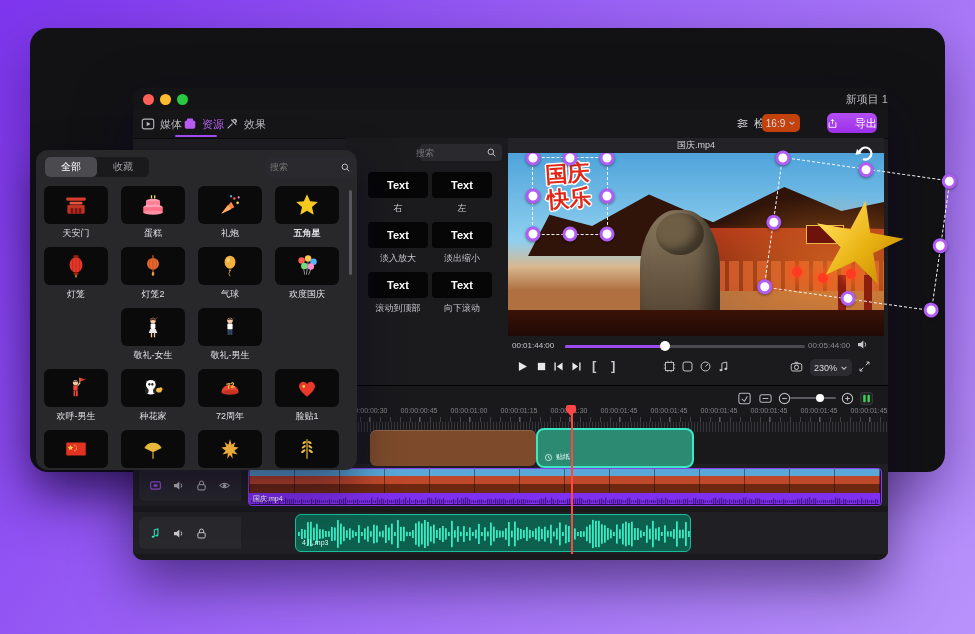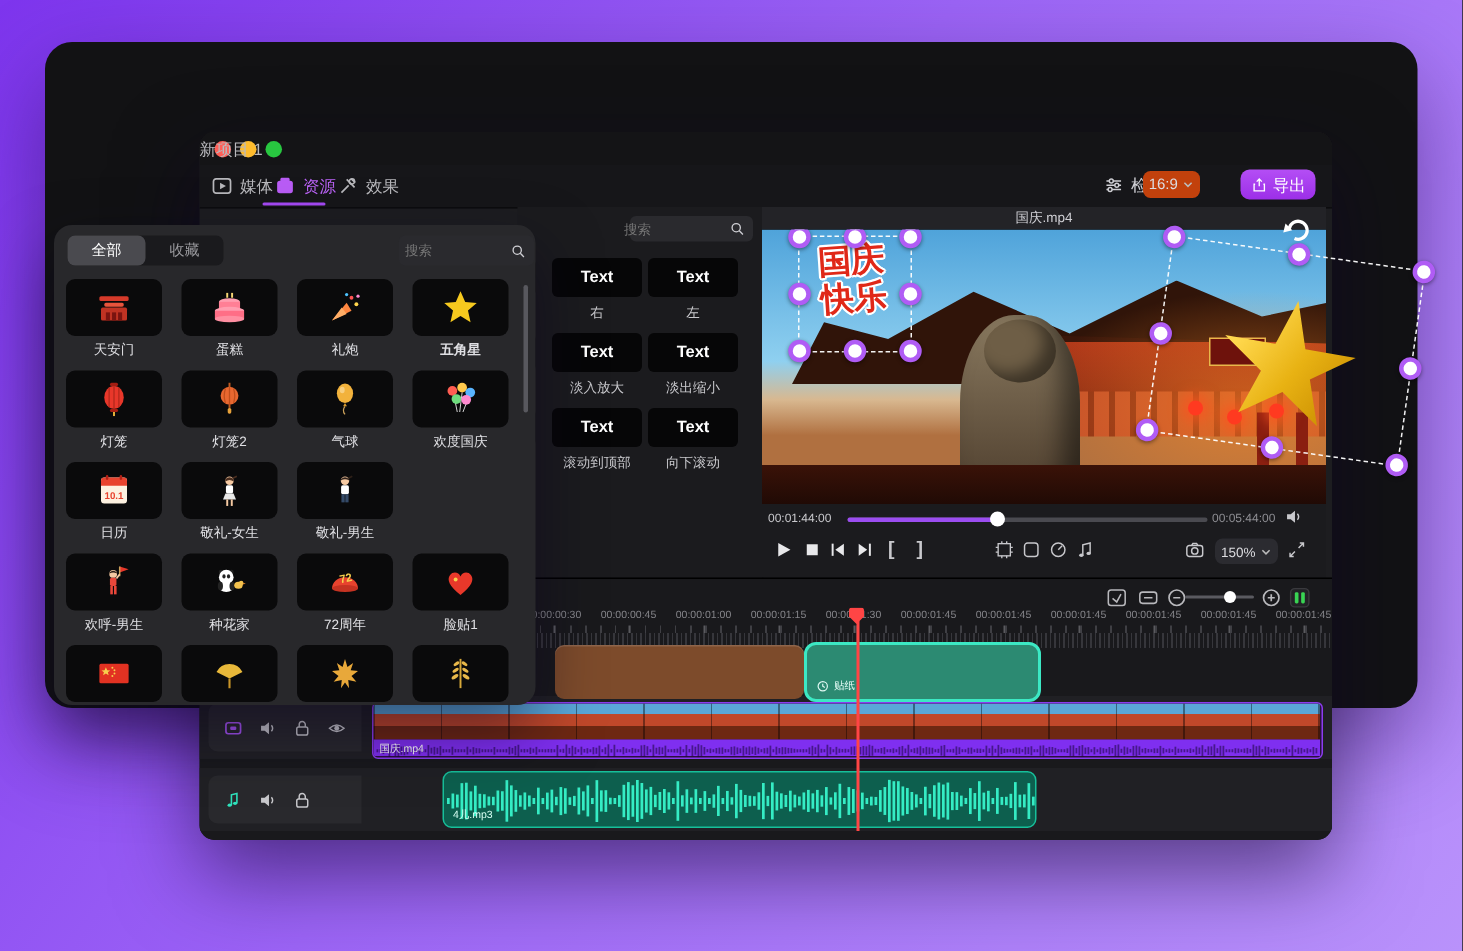--- a/index.html
+++ b/index.html
@@ -9,31 +9,31 @@
   .abs{position:absolute;}
   
   .backwin{left:30px;top:28px;width:915px;height:444px;background:#121214;border-radius:18px;
            box-shadow:0 24px 60px rgba(30,5,70,.45);}
   
   .window{left:133px;top:88px;width:755px;height:472px;background:#1d1d20;border-radius:10px;
           overflow:hidden;box-shadow:0 22px 55px rgba(15,0,40,.55);}
   .titlebar{left:0;top:0;width:755px;height:22px;background:#141416;}
   .tl{width:11px;height:11px;border-radius:50%;top:6px;}
   .tl.red{left:10px;background:#ff5f57;} .tl.yel{left:27px;background:#febc2e;} .tl.grn{left:44px;background:#28c840;}
-  .win-title{left:0;right:0;top:4px;text-align:left;font-size:11px;color:#b9b9bd;}
+  .win-title{left:0;right:0;top:4px;text-align:right;font-size:11px;color:#b9b9bd;}
   .toolbar{left:0;top:22px;width:755px;height:28px;background:#161619;border-bottom:1px solid #0c0c0e;}
   .tab{top:5px;height:18px;display:flex;align-items:center;gap:5px;font-size:11px;color:#b8b8bc;}
   .tab svg{width:14px;height:14px;}
   .tab.active{color:#bb63f7;}
   .tab-underline{left:42px;top:25px;width:42px;height:2px;background:#a549f5;border-radius:2px;}
   .insp{top:6px;display:flex;align-items:center;gap:5px;font-size:11px;color:#cfcfd4;}
   .ratio-box{left:629px;top:4px;width:38px;height:18px;background:#c2410c;border-radius:5px;display:flex;
              align-items:center;justify-content:center;gap:3px;font-size:10px;color:#dcdce0;}
   .export-btn{left:694px;top:3px;width:50px;height:20px;background:linear-gradient(180deg,#b44ef5,#9c2fe8);
-              border-radius:6px;display:flex;align-items:center;justify-content:center;gap:4px;
+              border-radius:6px;display:flex;align-items:center;justify-content:space-between;gap:4px;
               font-size:11px;color:#fff;}
   .export-btn svg{width:11px;height:11px;}
   
   .text-panel{left:212px;top:50px;width:163px;height:247px;background:#1b1b1e;border-right:1px solid #000;}
   .search-box{display:flex;align-items:center;justify-content:flex-end;gap:18px;background:#2a2a2e;
               border-radius:4px;padding:0 5px;}
   .search-box input{background:transparent;border:none;outline:none;width:50px;font-size:9px;color:#cfcfd4;
                     font-family:inherit;}
   .search-box svg{width:11px;height:11px;flex:none;}
   .ttile{background:#060607;border-radius:4px;display:flex;align-items:center;justify-content:center;
@@ -330,21 +330,21 @@
         </div>
 
       <div class="abs ticon" style="left:282px;top:222px;">
           <svg viewBox="0 0 16 16">
             <rect x="1.5" y="4.5" width="13" height="9" rx="2" fill="none" stroke="#c8c8cc" stroke-width="1.2"></rect>
             <path d="M5.5 4.5 L6.5 2.8 H9.5 L10.5 4.5" fill="none" stroke="#c8c8cc" stroke-width="1.2"></path>
             <circle cx="8" cy="9" r="2.6" fill="none" stroke="#c8c8cc" stroke-width="1.2"></circle>
           </svg>
         </div>
       <div class="abs zoom-box">
-        <span>150%</span>
+        <span>230%</span>
         <svg viewBox="0 0 10 10" style="width:8px;height:8px;">
             <path d="M2 3.5 L5 6.5 L8 3.5" stroke="#bbb" stroke-width="1.3" fill="none"></path>
           </svg>
       </div>
       <div class="abs ticon" style="left:350px;top:222px;">
           <svg viewBox="0 0 16 16">
             <path d="M9.5 6.5 L13.5 2.5 M10.5 2.5 H13.5 V5.5 M6.5 9.5 L2.5 13.5 M2.5 10.5 V13.5 H5.5" stroke="#c8c8cc" stroke-width="1.2" fill="none"></path>
           </svg>
         </div>
     </div>
@@ -1015,32 +1015,20 @@
               <path d="M8 10 L10 20 M13 8 L11.5 20 M17 11 L13.5 20" stroke="#d8d8d8" stroke-width=".6" fill="none"></path>
               <circle cx="7" cy="7" r="3" fill="#ff5d52"></circle>
               <circle cx="13" cy="5" r="3" fill="#ffc94d"></circle>
               <circle cx="18" cy="8" r="3" fill="#59b4ff"></circle>
               <circle cx="9.5" cy="12" r="3" fill="#6fdc7e"></circle>
               <circle cx="15.5" cy="12.5" r="3" fill="#ff8bd0"></circle>
             </svg>
           </div>
           <div class="stk-label">欢度国庆</div>
         </div>
-        <div class="stk" style="left: 8px; top: 158px;">
-          <div class="stk-box">
-            <svg viewBox="0 0 24 24">
-              <rect x="4" y="4" width="16" height="16" rx="2" fill="#fdf1e0"></rect>
-              <path d="M4 9 H20 V6 a2 2 0 0 0 -2 -2 H6 a2 2 0 0 0 -2 2 Z" fill="#e8432e"></path>
-              <rect x="7" y="2.5" width="1.5" height="3" rx=".7" fill="#b32015"></rect>
-              <rect x="15.5" y="2.5" width="1.5" height="3" rx=".7" fill="#b32015"></rect>
-              <text x="12" y="17" font-size="6" font-weight="bold" fill="#e8432e" text-anchor="middle">10.1</text>
-            </svg>
-          </div>
-          <div class="stk-label">日历</div>
-        </div>
         <div class="stk" style="left: 85px; top: 158px;">
           <div class="stk-box">
             <svg viewBox="0 0 24 24">
               <circle cx="12" cy="6" r="2.6" fill="#f5c9a2"></circle>
               <path d="M9.4 5 Q12 2.6 14.6 5 L14.6 6.5 Q12 4.5 9.4 6.5 Z" fill="#4a2e20"></path>
               <path d="M14 4.5 L16.5 3.2" stroke="#4a2e20" stroke-width="1"></path>
               <rect x="9.8" y="8.8" width="4.4" height="5" rx="1" fill="#fff"></rect>
               <polygon points="9.5,13.8 14.5,13.8 16,17.5 8,17.5" fill="#e8e8e8"></polygon>
               <rect x="10" y="17.5" width="1.2" height="4" fill="#f5c9a2"></rect>
               <rect x="12.8" y="17.5" width="1.2" height="4" fill="#f5c9a2"></rect>

